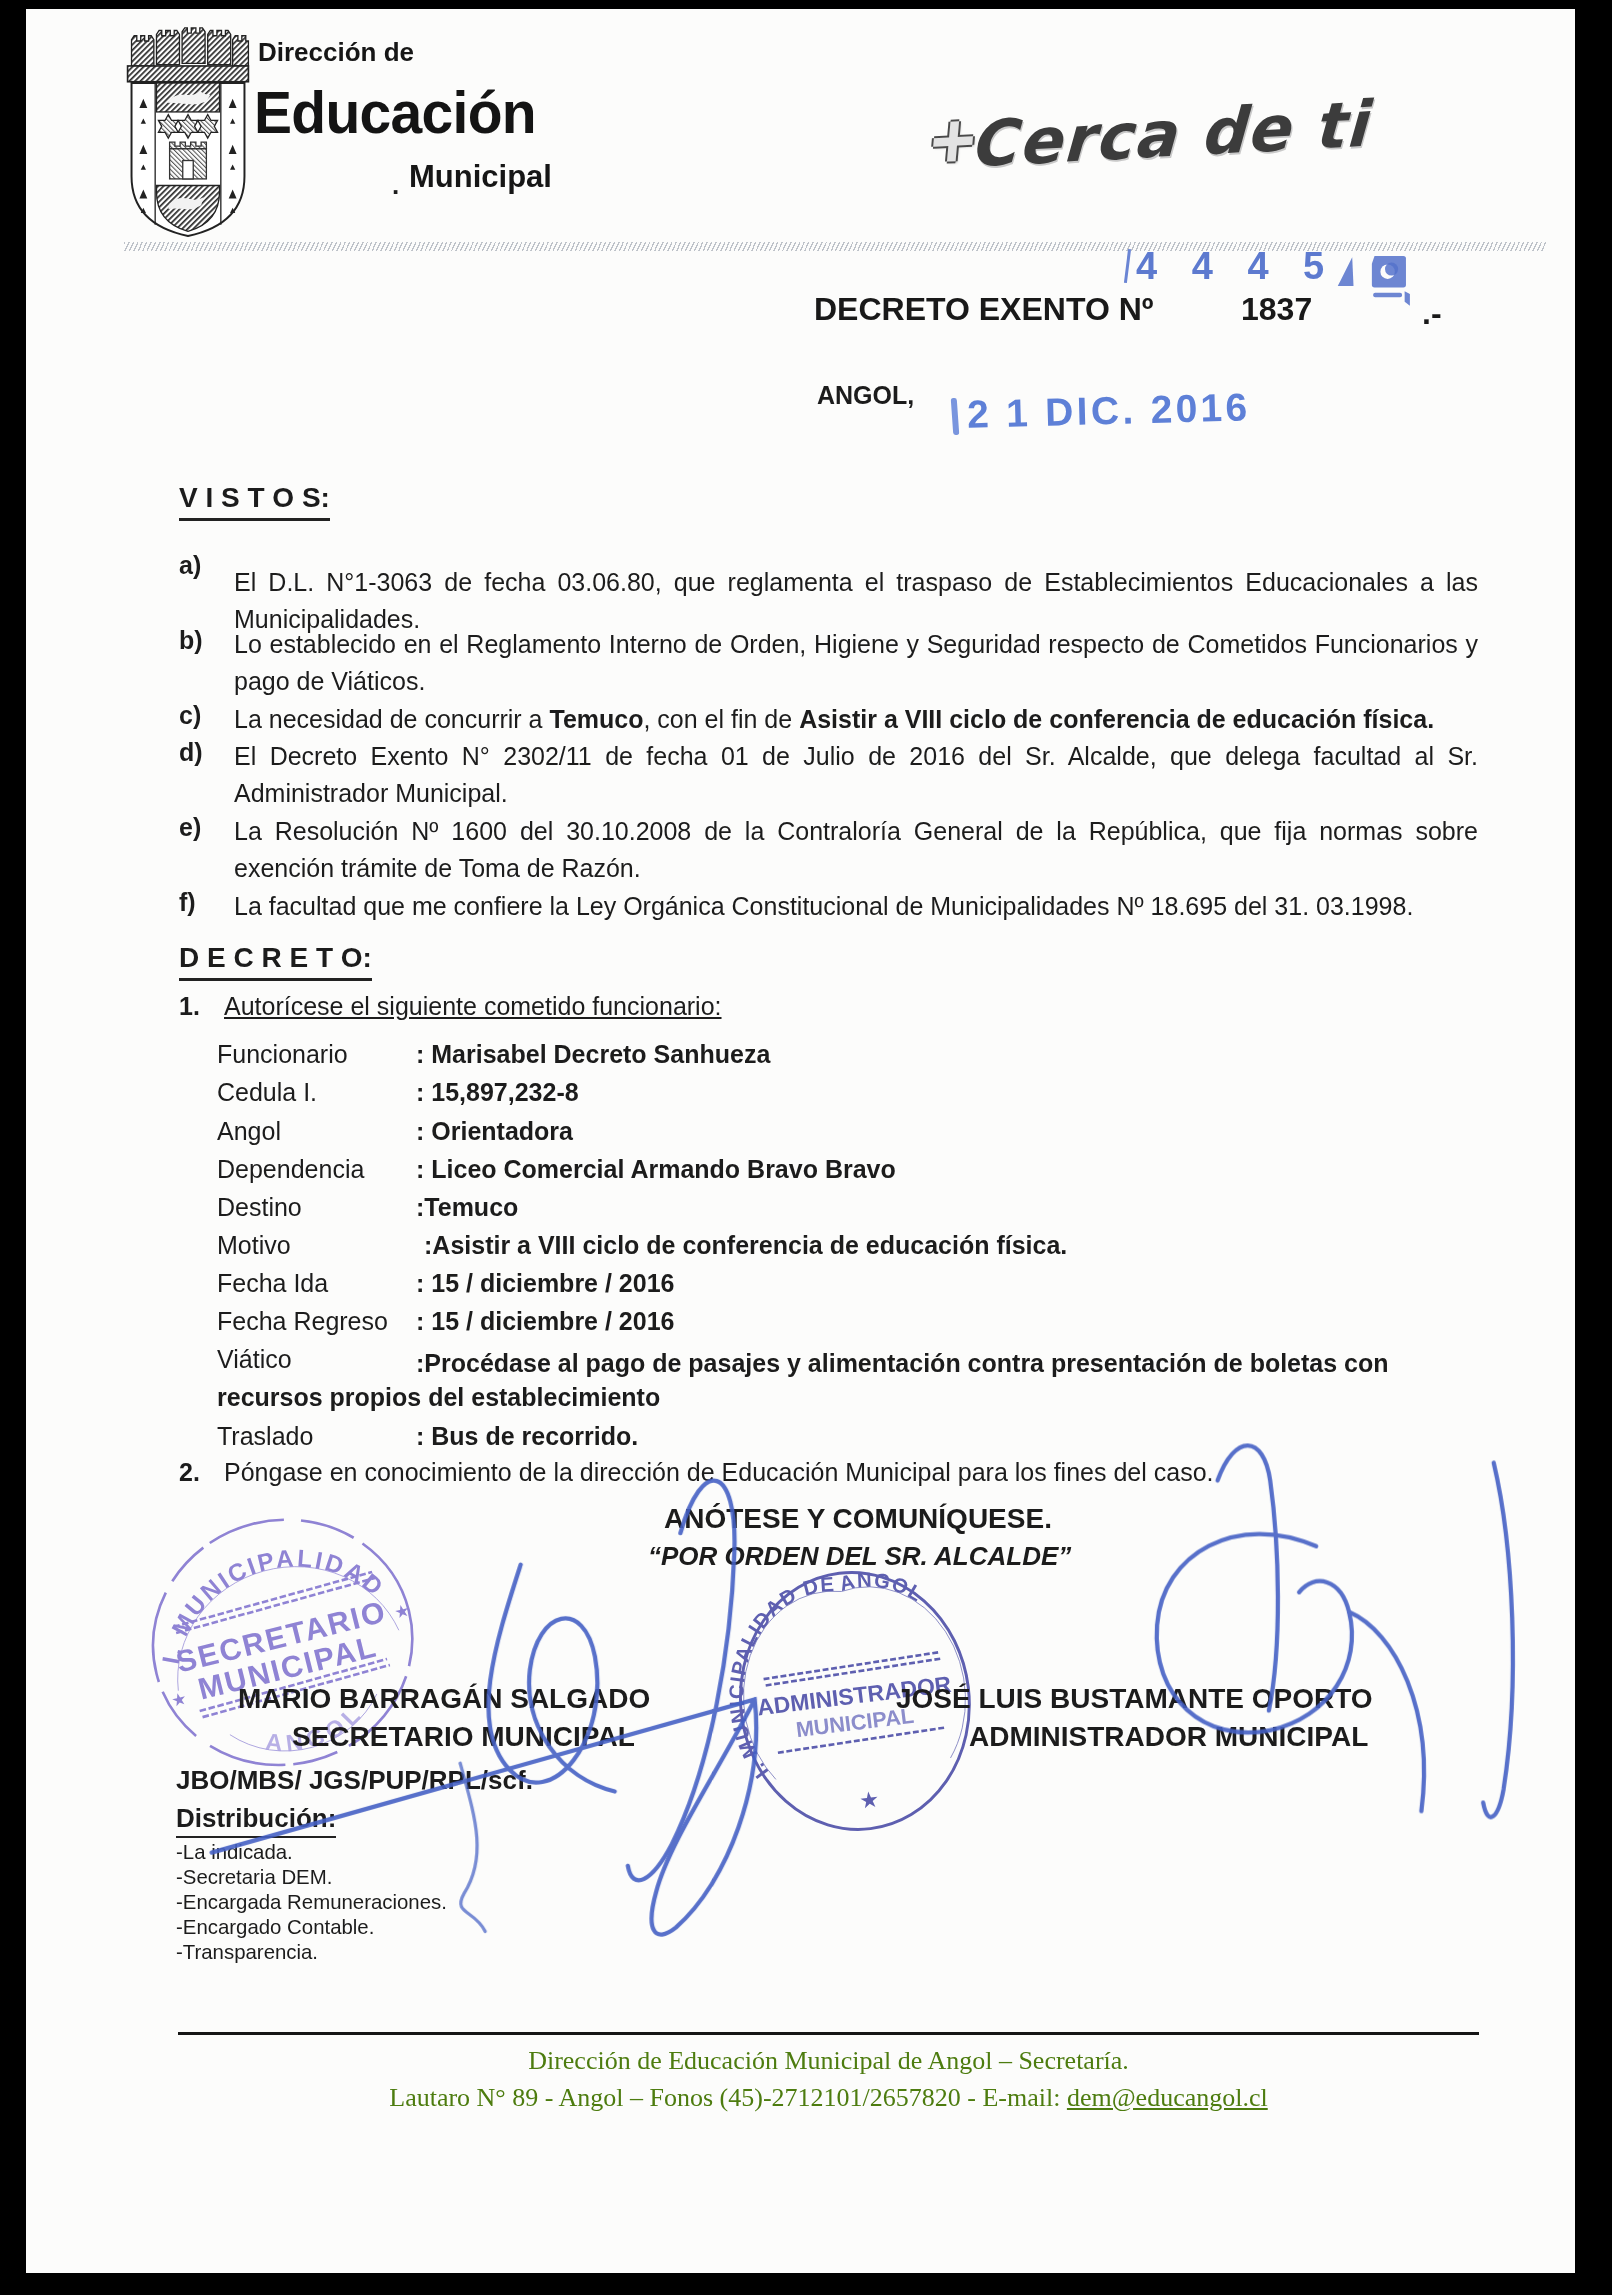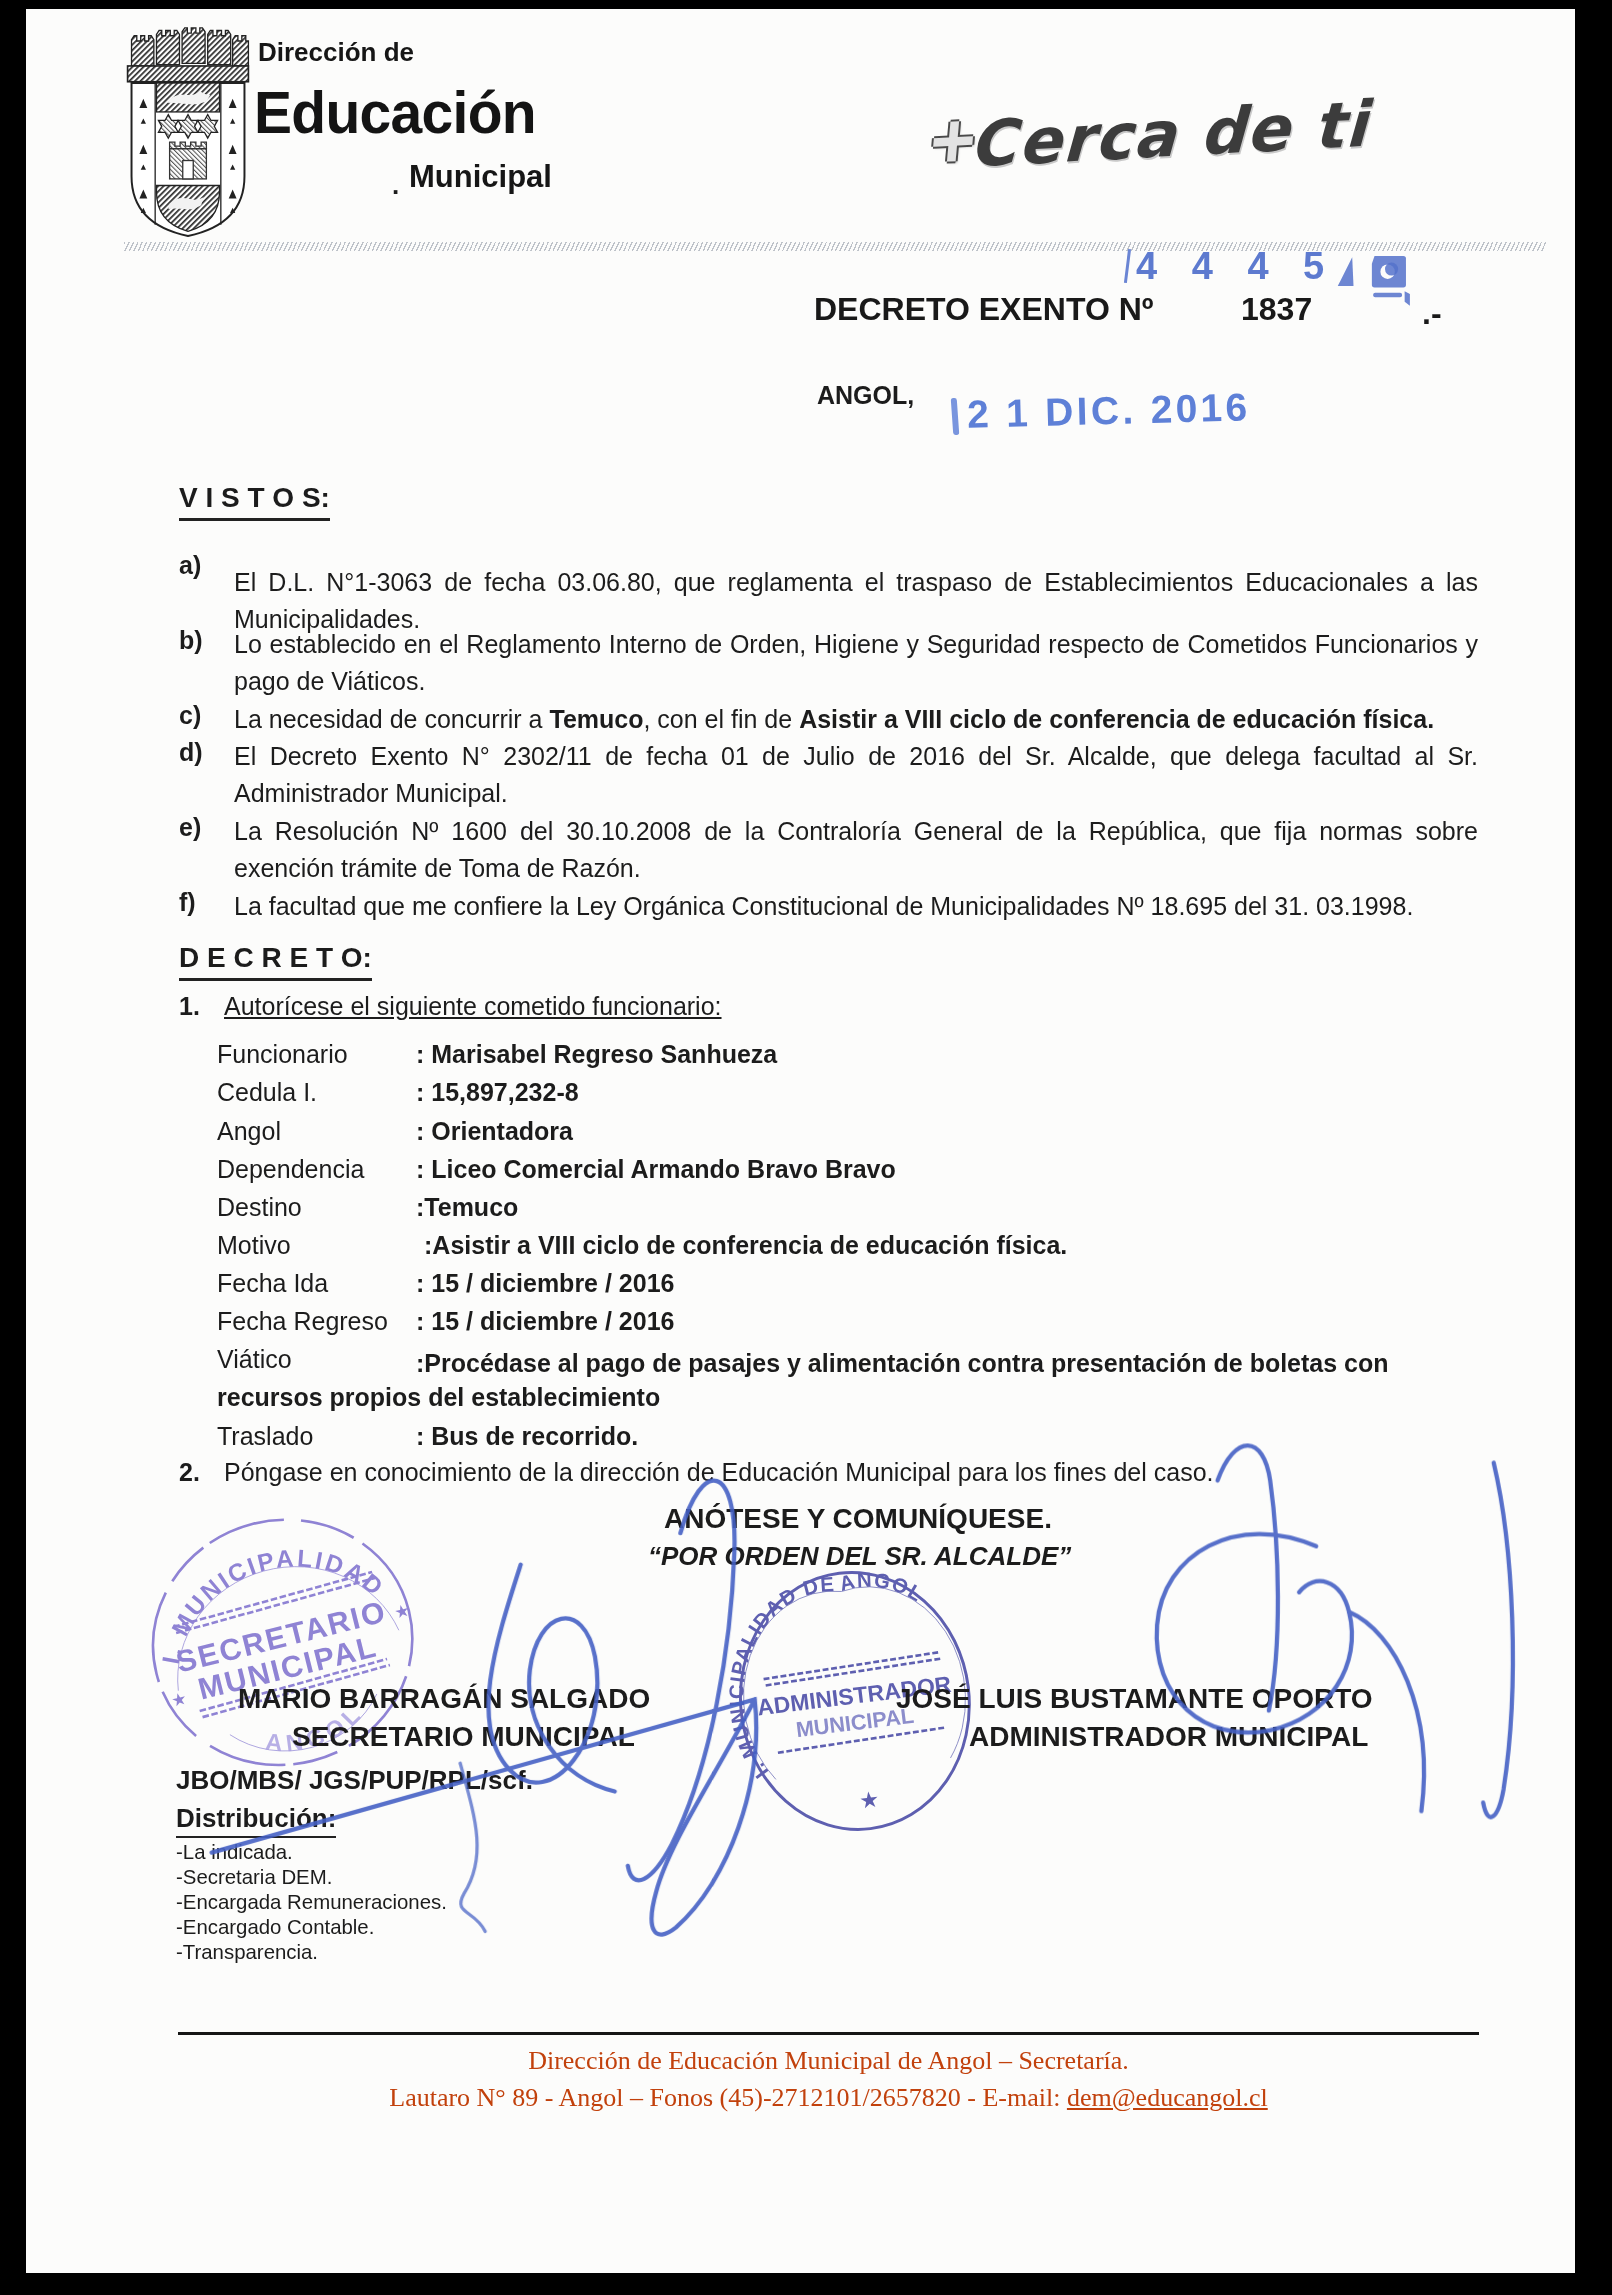--- a/index.html
+++ b/index.html
@@ -34,21 +34,21 @@
   .row-label{font-size:25px;}
   .row-value{font-size:25px;font-weight:bold;}
   .just{text-align:justify;width:1065px;line-height:37px;}
   .closing1{font-size:28px;font-weight:bold;}
   .closing2{font-size:26px;font-style:italic;font-weight:bold;}
   .sig-name{font-size:28px;font-weight:bold;white-space:nowrap;}
   .initials{font-size:26px;font-weight:bold;}
   .dist-h{font-size:26px;font-weight:bold;border-bottom:2.6px solid #222;padding-bottom:2px;}
   .dist-i{font-size:20.4px;}
   .rule{height:2.6px;background:#151515;}
-  .footer{font-family:"Liberation Serif",serif;font-size:26px;color:#c2410c;text-align:center;width:1301px;}
+  .footer{font-family:"Liberation Serif",serif;font-size:26px;color:#4d7c0f;text-align:center;width:1301px;}
   .footer .mail{text-decoration:underline;}
   .stamp-wrap{pointer-events:none;}
   svg{display:block;}
 </style>
 </head>
 <body>
 
 <div class="abs page"></div>
 
 <div class="abs" style="left:122px;top:20px;width:132px;height:218px;">
@@ -161,21 +161,21 @@
 
 <div class="abs item-label" style="left:179px;top:888px;">f)</div>
 <div class="abs item-text" style="left:234px;top:888px;"><span>La facultad que me confiere la Ley Orgánica Constitucional de Municipalidades Nº 18.695 del 31. 03.1998.</span></div>
 
 <div class="abs h-ul" style="left:179px;top:942px;">D E C R E T O:</div>
 
 <div class="abs item-label" style="left:179px;top:992px;">1.</div>
 <div class="abs" style="left:224px;top:992px;font-size:25px;"><span style="text-decoration: underline;">Autorícese  el siguiente cometido funcionario:</span></div>
 
 <div class="abs row-label" style="left:217px;top:1040px;">Funcionario</div>
-<div class="abs row-value" style="left:416px;top:1040px;">: Marisabel Regreso Sanhueza</div>
+<div class="abs row-value" style="left:416px;top:1040px;">: Marisabel Decreto Sanhueza</div>
 
 <div class="abs row-label" style="left:217px;top:1078px;">Cedula I.</div>
 <div class="abs row-value" style="left:416px;top:1078px;">: 15,897,232-8</div>
 
 <div class="abs row-label" style="left:217px;top:1117px;">Angol</div>
 <div class="abs row-value" style="left:416px;top:1117px;">: Orientadora</div>
 
 <div class="abs row-label" style="left:217px;top:1155px;">Dependencia</div>
 <div class="abs row-value" style="left:416px;top:1155px;">: Liceo Comercial Armando Bravo Bravo</div>
 

